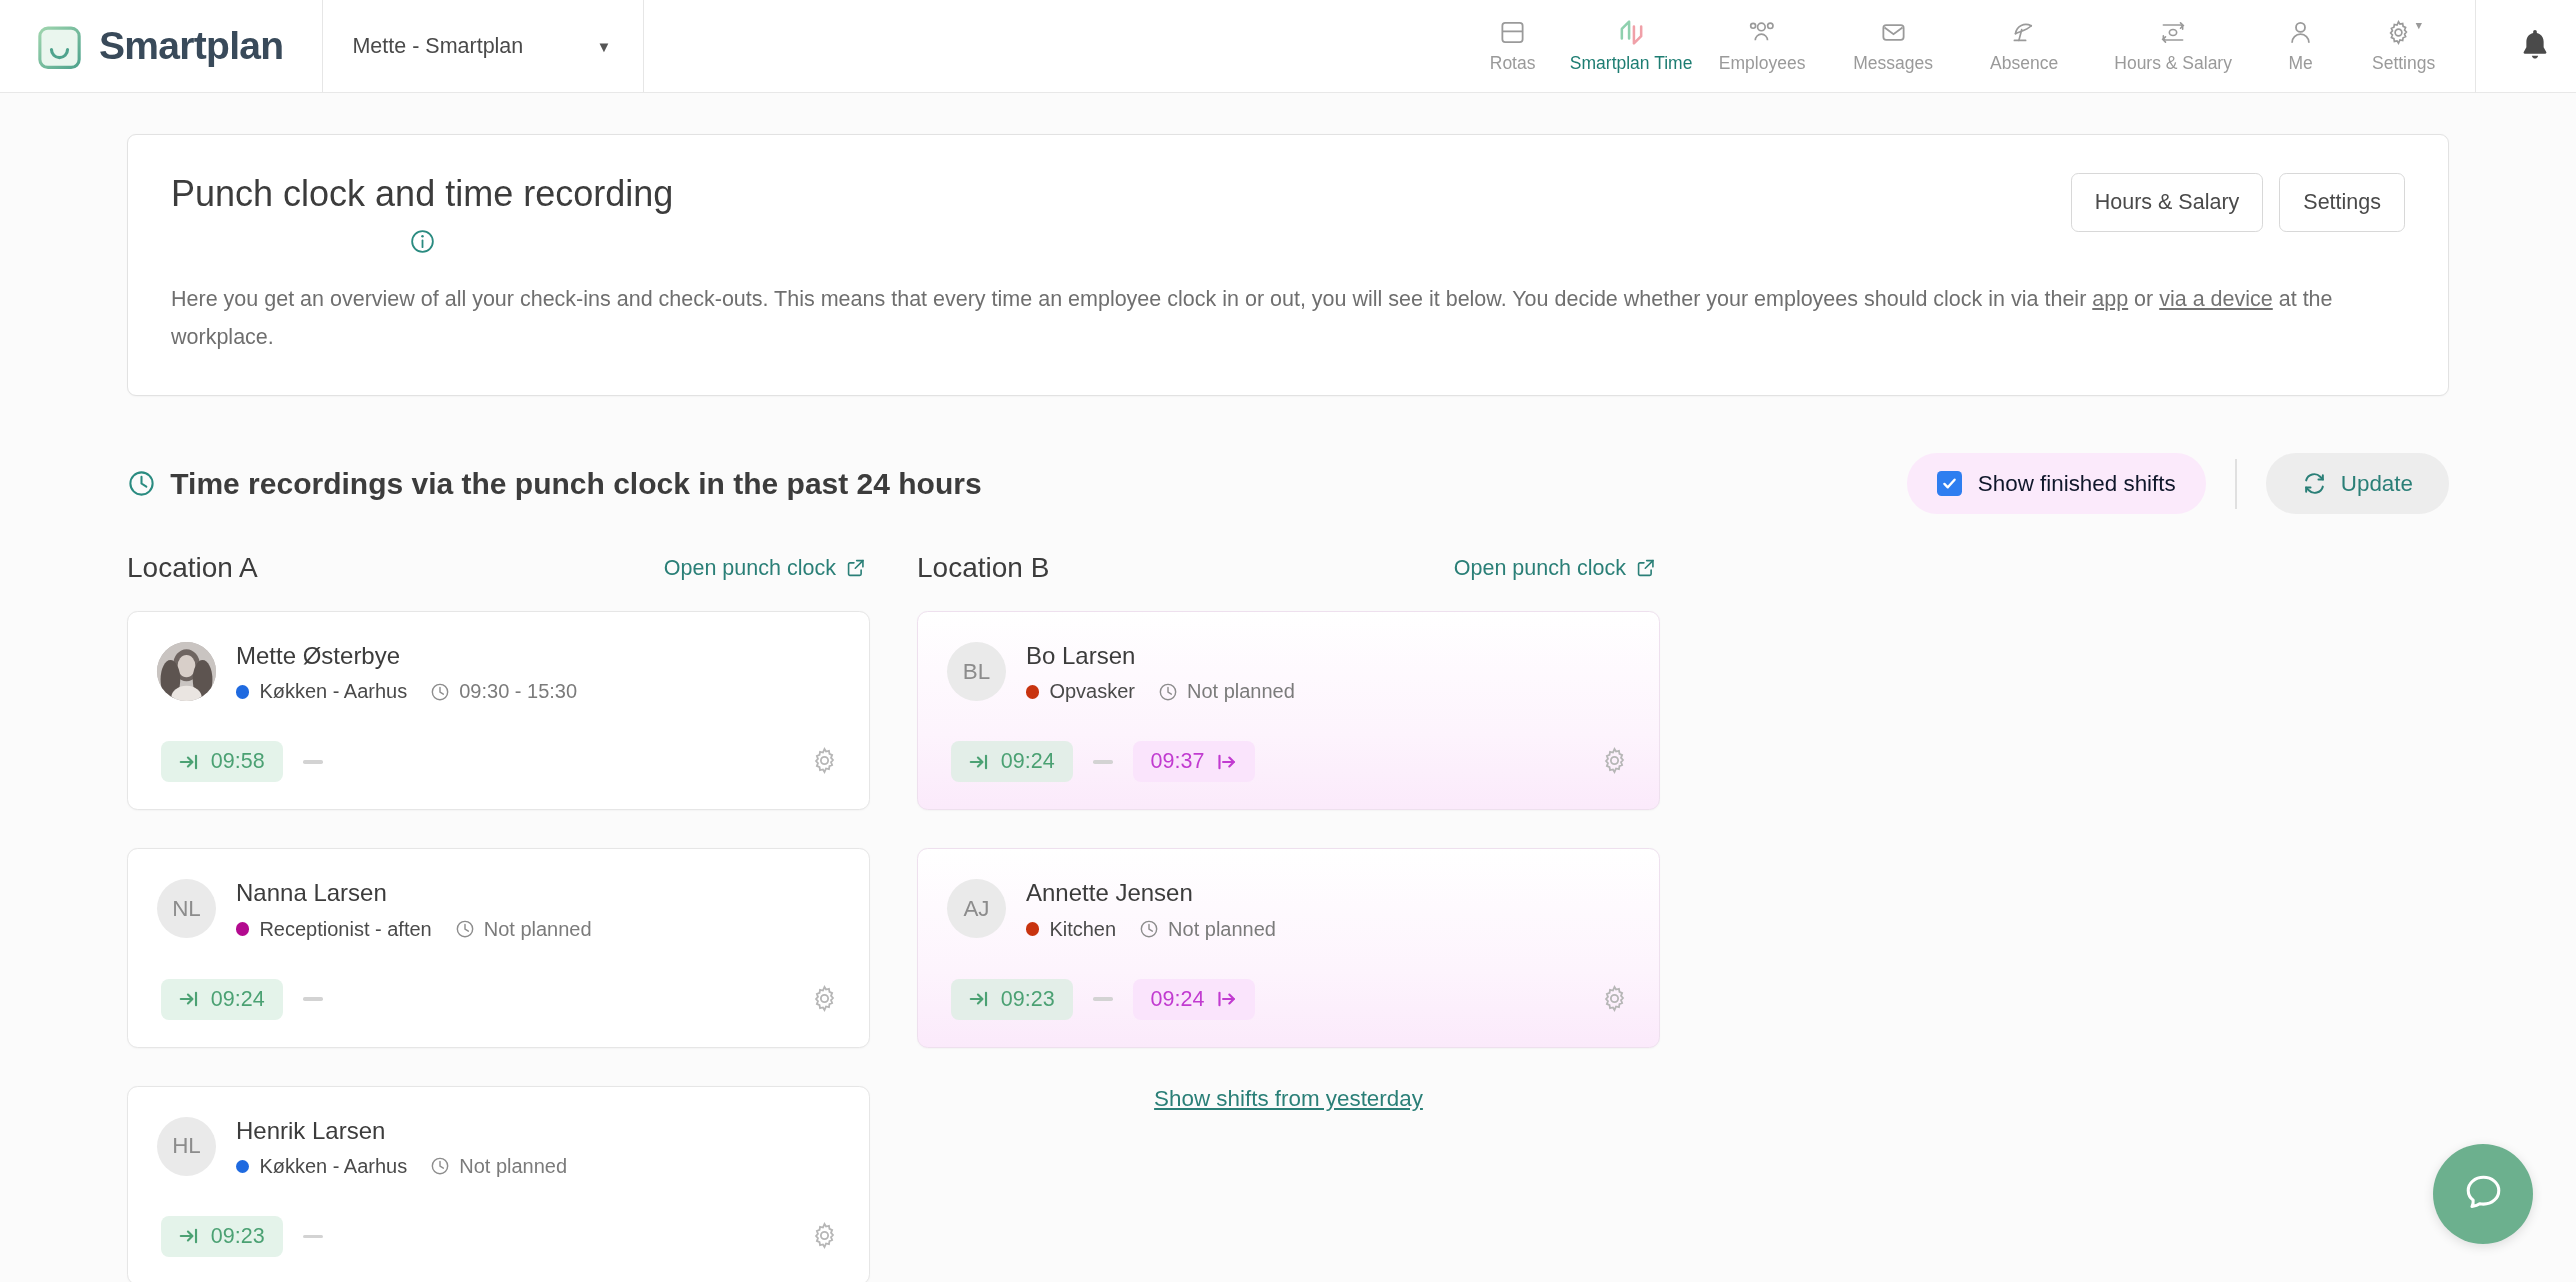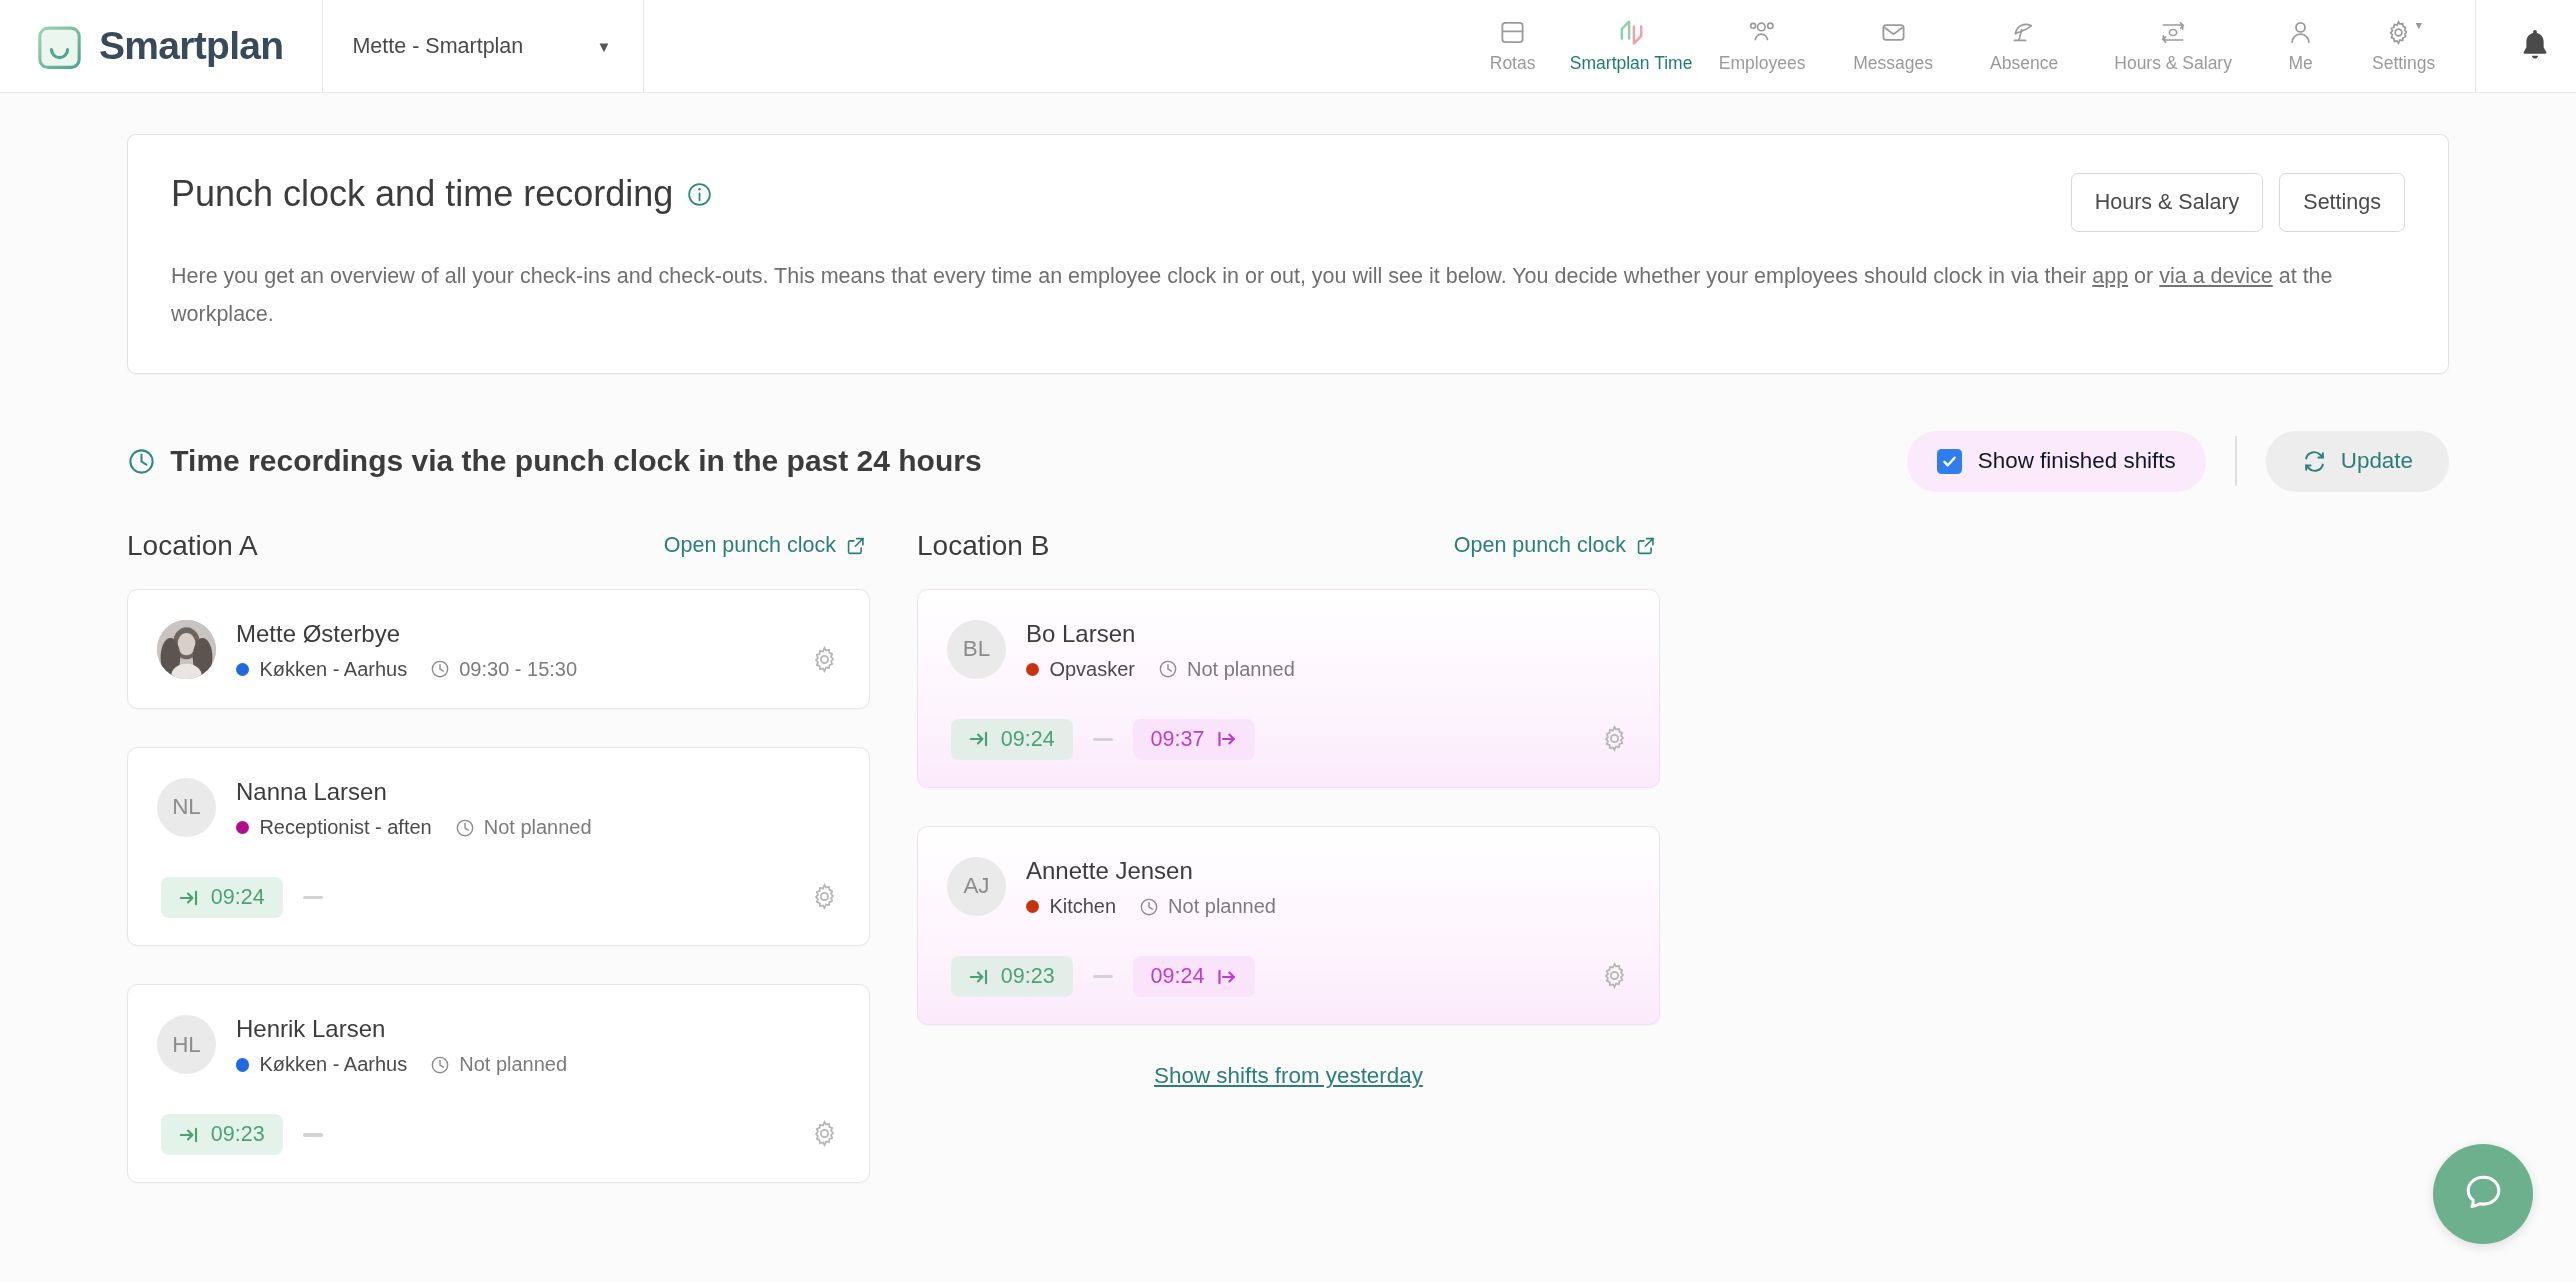--- a/index.html
+++ b/index.html
@@ -60,21 +60,21 @@
     background: #fff;
     border: 0.9px solid #e2e2e2;
     border-radius: 9px;
     padding: 38px 43px 39px 43px;
     box-shadow: 0 0.9px 1.8px rgba(0,0,0,0.03);
     position: relative;
   }
   .info-head { display: flex; align-items: flex-start; justify-content: space-between; }
   .info-title {
     font-size: 36px; color: #3c3c3c; font-weight: normal;
-    display: flex; align-items: center; gap: 12.5px;
+    display: flex; align-items: center; gap: 12.5px; flex-direction: column;
   }
   .info-actions { display: flex; gap: 16px; }
   .btn-outline {
     border: 0.9px solid #d8d8d8; background: #fff; border-radius: 7.2px;
     padding: 0 23px; height: 59px; min-width: 107px;
     font-size: 21.5px; color: #4a4a4a; cursor: pointer;
     font-family: "Liberation Sans", sans-serif;
     display:flex; align-items:center; justify-content:center;
   }
   .info-body {
@@ -418,20 +418,33 @@
                   <svg width="20" height="20" viewBox="0 0 24 24" fill="none" stroke="#8d8d8d" stroke-width="1.7">
                       <circle cx="12" cy="12" r="9.2"></circle>
                       <path d="M12 6.5V12l4 2.6" stroke-linecap="round"></path>
                     </svg>
                 </span>
                 <span>09:30 - 15:30</span>
               </span>
             </div>
           </div>
         </div>
+        <div class="card-bottom">
+          <span class="badge badge-in">
+            <span style="display:flex">
+              <svg width="21.5" height="20" viewBox="0 0 24 22" fill="none" stroke="#4ba173" stroke-width="2.4" stroke-linecap="round" stroke-linejoin="round">
+                <path d="M2 11h12"></path>
+                  <path d="M10 6l5 5-5 5"></path>
+                  <path d="M19 4v14"></path>
+              </svg>
+            </span>
+            <span>09:58</span>
+          </span>
+          <span class="dash"></span>
+        </div>
         <span class="gear">
           <svg width="29" height="29" viewBox="0 0 24 24" fill="none" stroke="#b6b6b6" stroke-width="1.5">
             <circle cx="12" cy="12" r="3"></circle>
             <path d="M12 2.5l1.3 2.1 2.4-.5.4 2.4 2.2 1-.9 2.3 1.6 1.8-1.6 1.8.9 2.3-2.2 1-.4 2.4-2.4-.5L12 21.5l-1.3-2.1-2.4.5-.4-2.4-2.2-1 .9-2.3L5 12.4l1.6-1.8-.9-2.3 2.2-1 .4-2.4 2.4.5z"></path>
           </svg>
         </span>
       </div>
 
       <div class="card">
         <div class="card-top">

